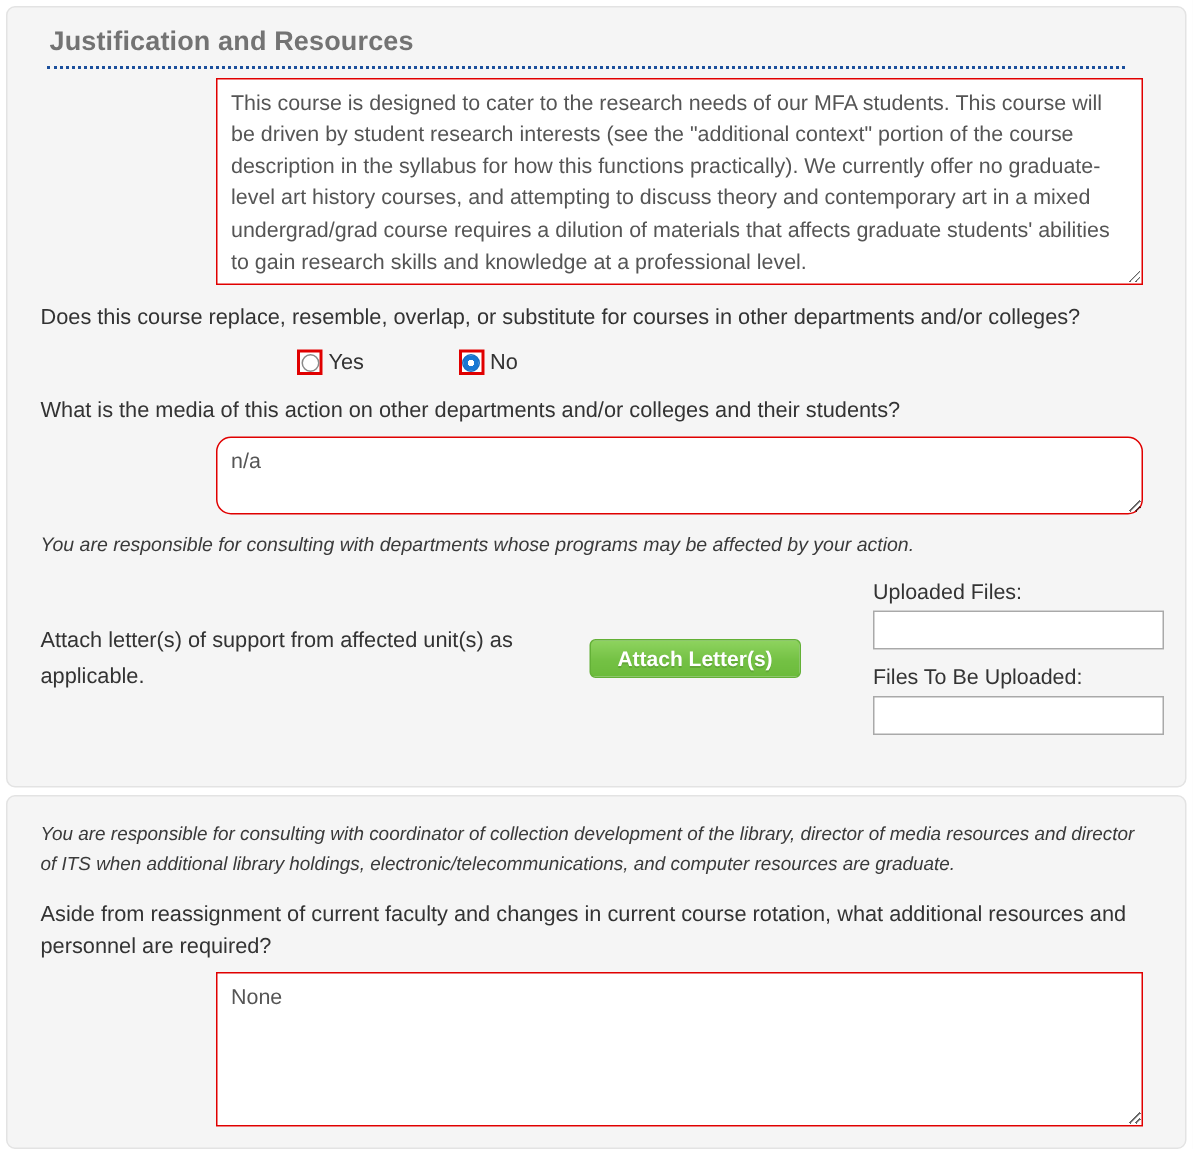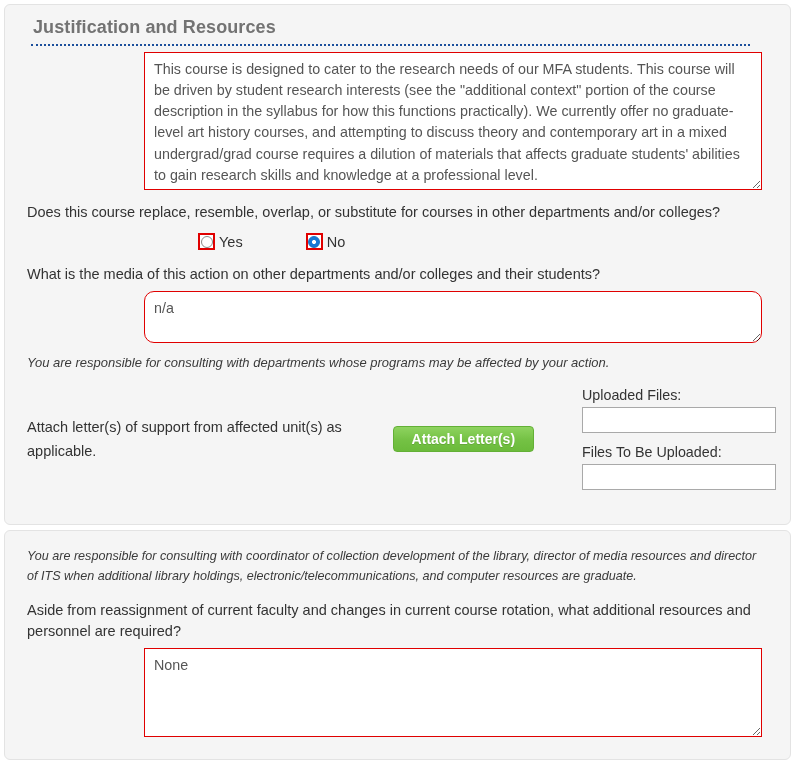--- a/index.html
+++ b/index.html
@@ -92,21 +92,21 @@
     margin-right: 14px;
   }
   textarea.ta-effect {
     width: 618px;
     height: 52px;
     margin-right: 14px;
     border-radius: 10px;
   }
   textarea.ta-resources {
     width: 618px;
-    height: 89px;
+    height: 103px;
     margin-right: 14px;
   }
 
   
   .radio-row {
     padding: 10px 0 2px 150px;
     display: flex;
     align-items: center;
     gap: 34px;
   }

